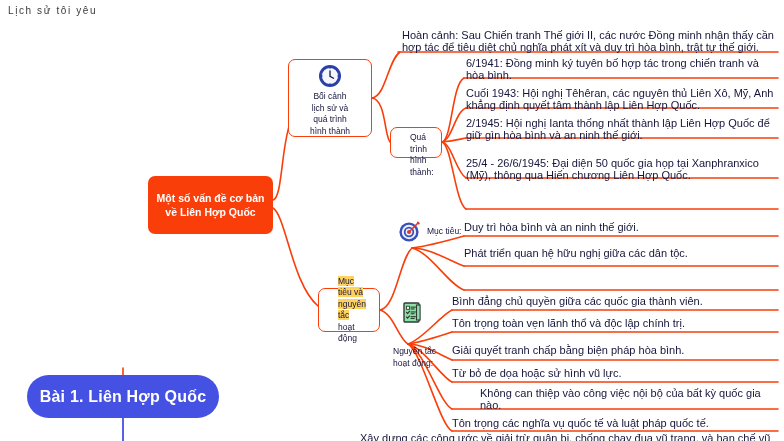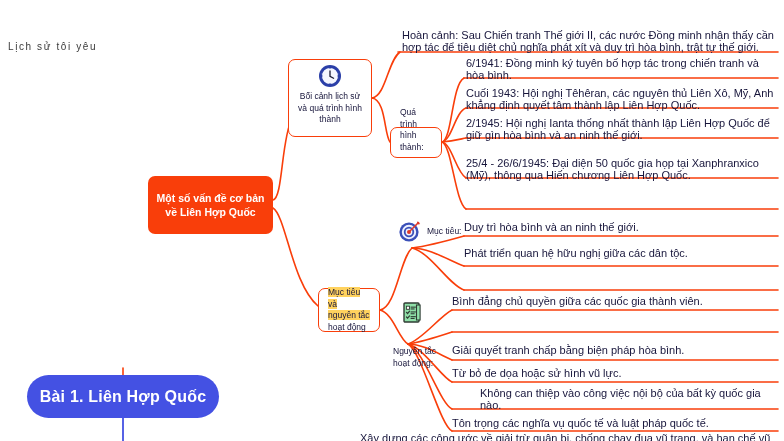--- a/index.html
+++ b/index.html
@@ -7,21 +7,21 @@
     width: 784px; height: 441px;
     background: #ffffff;
     font-family: "Liberation Sans", sans-serif;
     overflow: hidden;
   }
   #stage { position: relative; width: 784px; height: 441px; background: #fff; }
 
   .app-title {
     position: absolute; left: 8px; top: 5px;
     font-size: 10px; letter-spacing: 1.6px;
-    color: #3a3a3a; font-family: "Liberation Sans", sans-serif; margin-top: 36px;
+    color: #3a3a3a; font-family: "Liberation Sans", sans-serif;
   }
 
   svg.wires { position: absolute; left: 0; top: 0; width: 784px; height: 441px; pointer-events: none; }
 
   
   .node { position: absolute; }
 
   .center-node {
     left: 148px; top: 176px; width: 125px; height: 58px;
     background: #F93E0A; border-radius: 7px;
@@ -35,26 +35,26 @@
     left: 27px; top: 375px; width: 192px; height: 43px;
     background: #4451E3; border-radius: 22px;
     color: #ffffff; font-weight: bold; font-size: 16px;
     display: flex; align-items: center; justify-content: center;
     letter-spacing: 0.2px;
   }
 
   .branch-box {
     border: 1.4px solid #F93E0A; border-radius: 7px;
     background: #ffffff; color: #17153B;
-    font-size: 8.5px; line-height: 11.5px; padding: 4px 9px;
+    font-size: 8.5px; line-height: 11.5px; padding: 4px 19px;
   }
 
   .b-hist   { left: 288px; top: 59px;  width: 84px;  height: 78px; text-align: center; }
   .b-hist .label { margin-top: 2px; }
-  .b-proc   { left: 390px; top: 127px; width: 52px;  height: 31px; display:flex; align-items:flex-end; }
+  .b-proc   { left: 390px; top: 127px; width: 52px;  height: 31px; display:flex; align-items:flex-start; }
   .b-goal   { left: 318px; top: 288px; width: 62px;  height: 44px; display:flex; align-items:center; }
 
   .hl { background: #FFD25E; }
 
   .plain-label {
     position: absolute; color: #17153B;
     font-size: 8.5px; line-height: 11.5px;
   }
   .lbl-muctieu   { left: 427px; top: 226px; }
   .lbl-nguyentac { left: 393px; top: 346px; width: 52px; }
@@ -214,20 +214,23 @@
       <path d="M6.5 17.0 L7.6 18.2 L9.6 15.9" stroke="#2F3B33" stroke-width="1.2" fill="none" stroke-linecap="round"></path>
       <rect x="10.6" y="16.1" width="5.2" height="1.1" fill="#2F3B33"></rect>
       <rect x="10.6" y="17.9" width="4.0" height="1.1" fill="#2F3B33"></rect>
     </svg>
   </span>
   <div class="plain-label lbl-nguyentac">Nguyên tắc hoạt động:</div>
 
   <div class="leaf" style="left:452px; top:296px; width:322px;">
     <span>Bình đẳng chủ quyền giữa các quốc gia thành viên.</span>
   </div>
+  <div class="leaf" style="left:452px; top:318px; width:322px;">
+    <span>Tôn trọng toàn vẹn lãnh thổ và độc lập chính trị.</span>
+  </div>
   <div class="leaf" style="left:452px; top:345px; width:322px;">
     <span>Giải quyết tranh chấp bằng biện pháp hòa bình.</span>
   </div>
   <div class="leaf" style="left:452px; top:368px; width:322px;">
     <span>Từ bỏ đe dọa hoặc sử hình vũ lực.</span>
   </div>
   <div class="leaf" style="left:452px; top:388px; width:322px;padding-left:28px;">
     <span>Không can thiệp vào công việc nội bộ của bất kỳ quốc gia nào.</span>
   </div>
   <div class="leaf" style="left:452px; top:418px; width:322px;">

